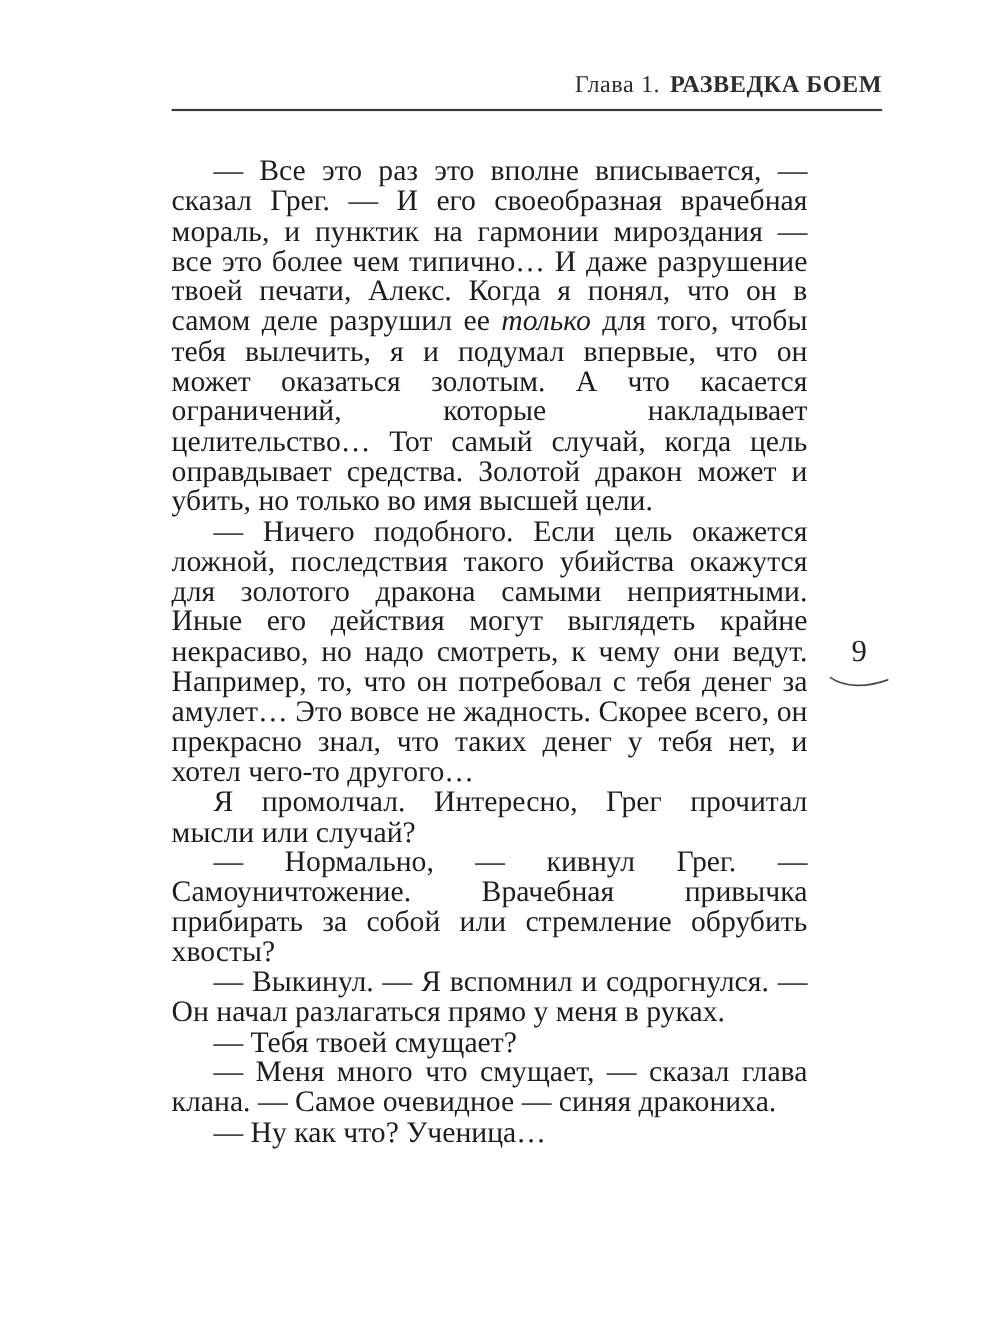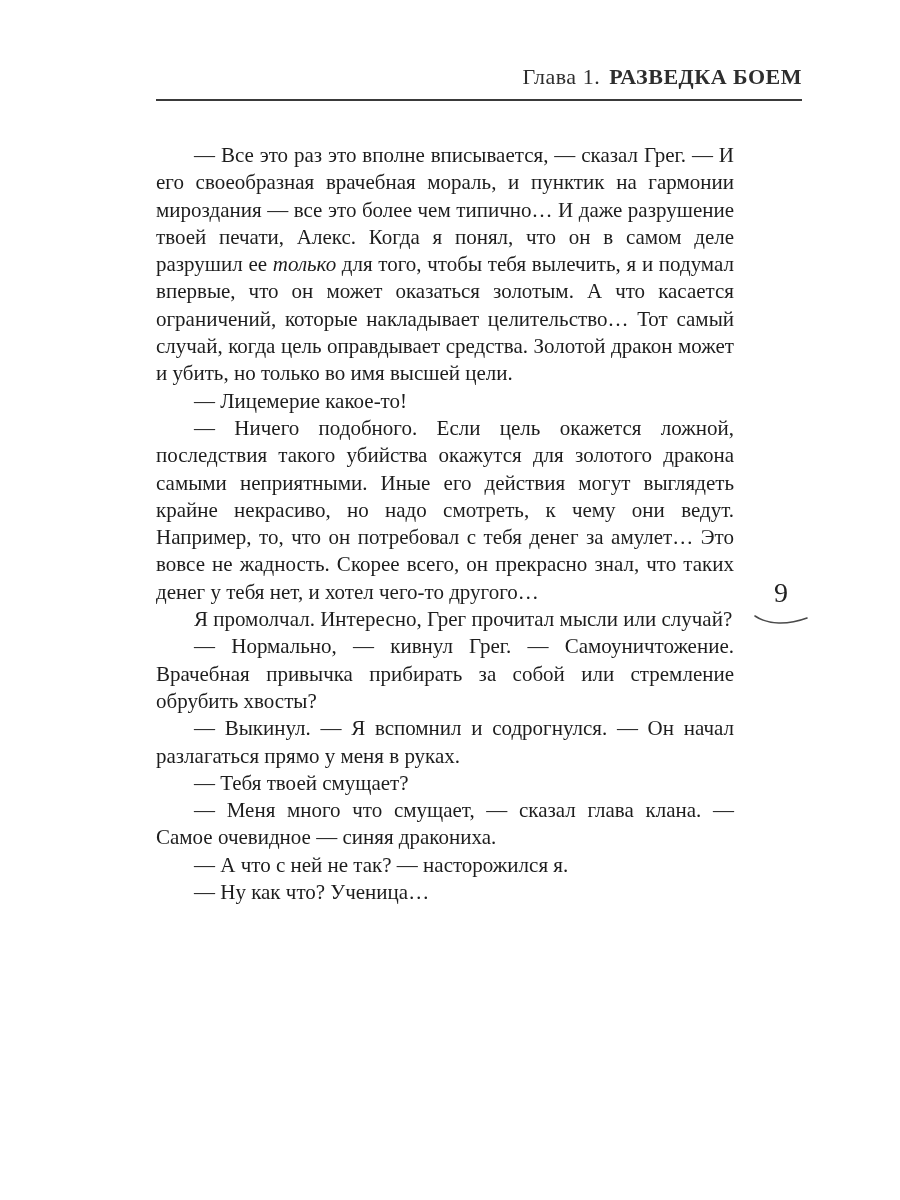--- a/index.html
+++ b/index.html
@@ -40,21 +40,21 @@
     top: 99px;
     left: 140px;
     width: 646px;
     border-top: 2px solid #3a3a3a;
   }
   .text-block {
     position: absolute;
     top: 142px;
     left: 140px;
     width: 578px;
-    font-size: 21px;
+    font-size: 27px;
     line-height: 27.3px;
     text-align: justify;
     color: #1d1d1d;
   }
   .text-block p {
     margin: 0;
     padding: 0;
     text-indent: 38px;
   }
   .text-block em {
@@ -83,28 +83,26 @@
 <div class="page">
 
   <div class="running-head">
     <span class="chapter-label">Глава 1.</span><span class="chapter-title">РАЗВЕДКА БОЕМ</span>
   </div>
 
   <div class="head-rule"></div>
 
   <div class="text-block">
       <p><span>— Все это раз это вполне вписывается, — сказал Грег. — И его своеобразная врачебная мораль, и пунктик на гармонии мироздания — все это более чем типично… И даже разрушение твоей печати, Алекс. Когда я понял, что он в самом деле разрушил ее </span><em>только</em><span> для того, чтобы тебя вылечить, я и подумал впервые, что он может оказаться золотым. А что касается ограничений, которые накладывает целительство… Тот самый случай, когда цель оправдывает средства. Золотой дракон может и убить, но только во имя высшей цели.</span></p>
-      <p><span>— Лицемерие какое-то!</span></p>
       <p><span>— Ничего подобного. Если цель окажется ложной, последствия такого убийства окажутся для золотого дракона самыми неприятными. Иные его действия могут выглядеть крайне некрасиво, но надо смотреть, к чему они ведут. Например, то, что он потребовал с тебя денег за амулет… Это вовсе не жадность. Скорее всего, он прекрасно знал, что таких денег у тебя нет, и хотел чего-то другого…</span></p>
       <p><span>Я промолчал. Интересно, Грег прочитал мысли или случай?</span></p>
       <p><span>— Нормально, — кивнул Грег. — Самоуничтожение. Врачебная привычка прибирать за собой или стремление обрубить хвосты?</span></p>
       <p><span>— Выкинул. — Я вспомнил и содрогнулся. — Он начал разлагаться прямо у меня в руках.</span></p>
       <p><span>— Тебя твоей смущает?</span></p>
       <p><span>— Меня много что смущает, — сказал глава клана. — Самое очевидное — синяя дракониха.</span></p>
-      <p><span>— А что с ней не так? — насторожился я.</span></p>
       <p><span>— Ну как что? Ученица…</span></p>
     </div>
 
   <div class="margin-page-number">
     <div class="page-number">9</div>
     <svg class="flourish" width="58" height="16" viewBox="0 0 58 16" aria-hidden="true">
       <path d="M3 4 C 16 13, 36 13, 55 6" fill="none" stroke="#4a4a4a" stroke-width="1.6" stroke-linecap="round"></path>
     </svg>
   </div>
 

